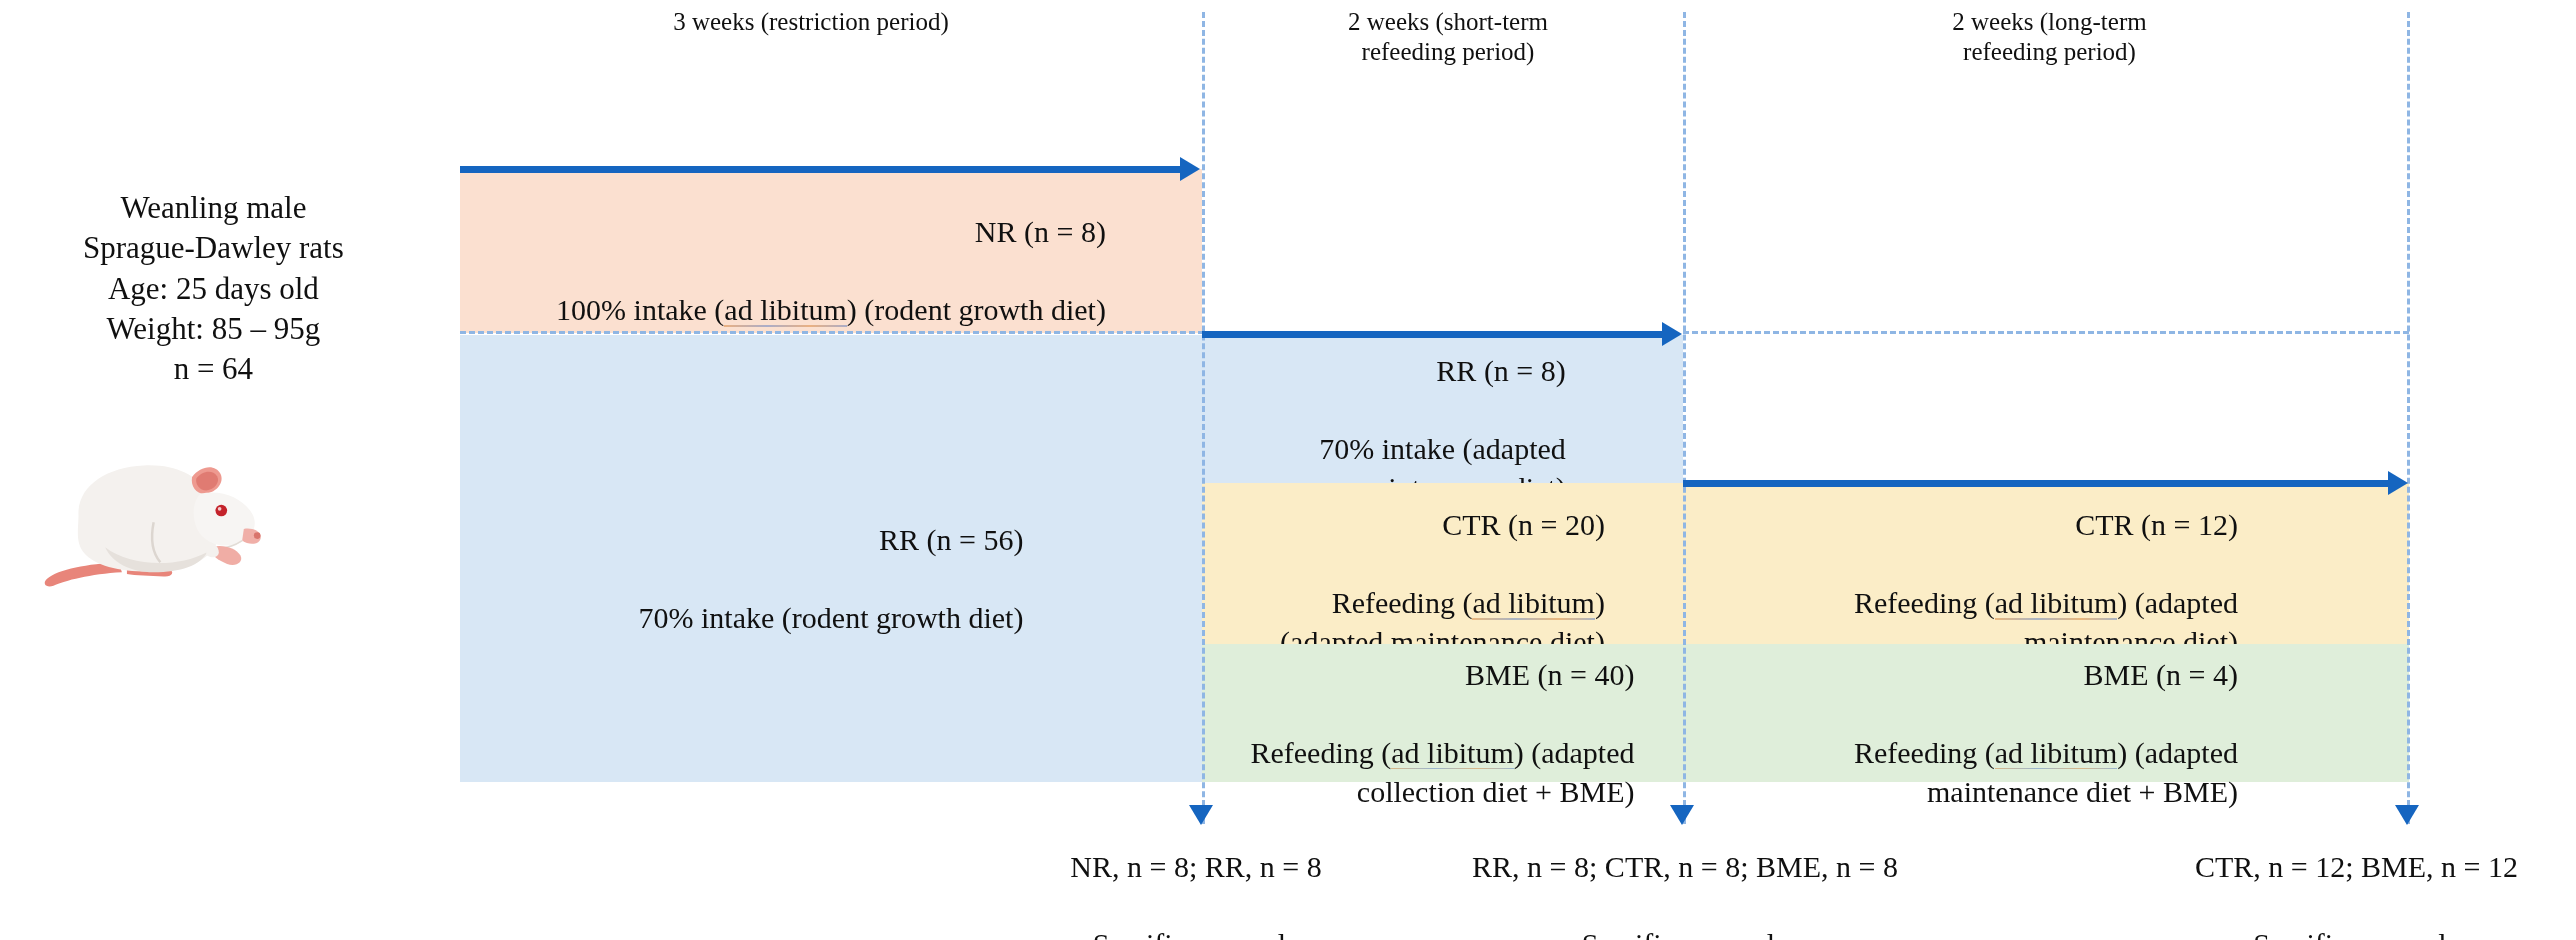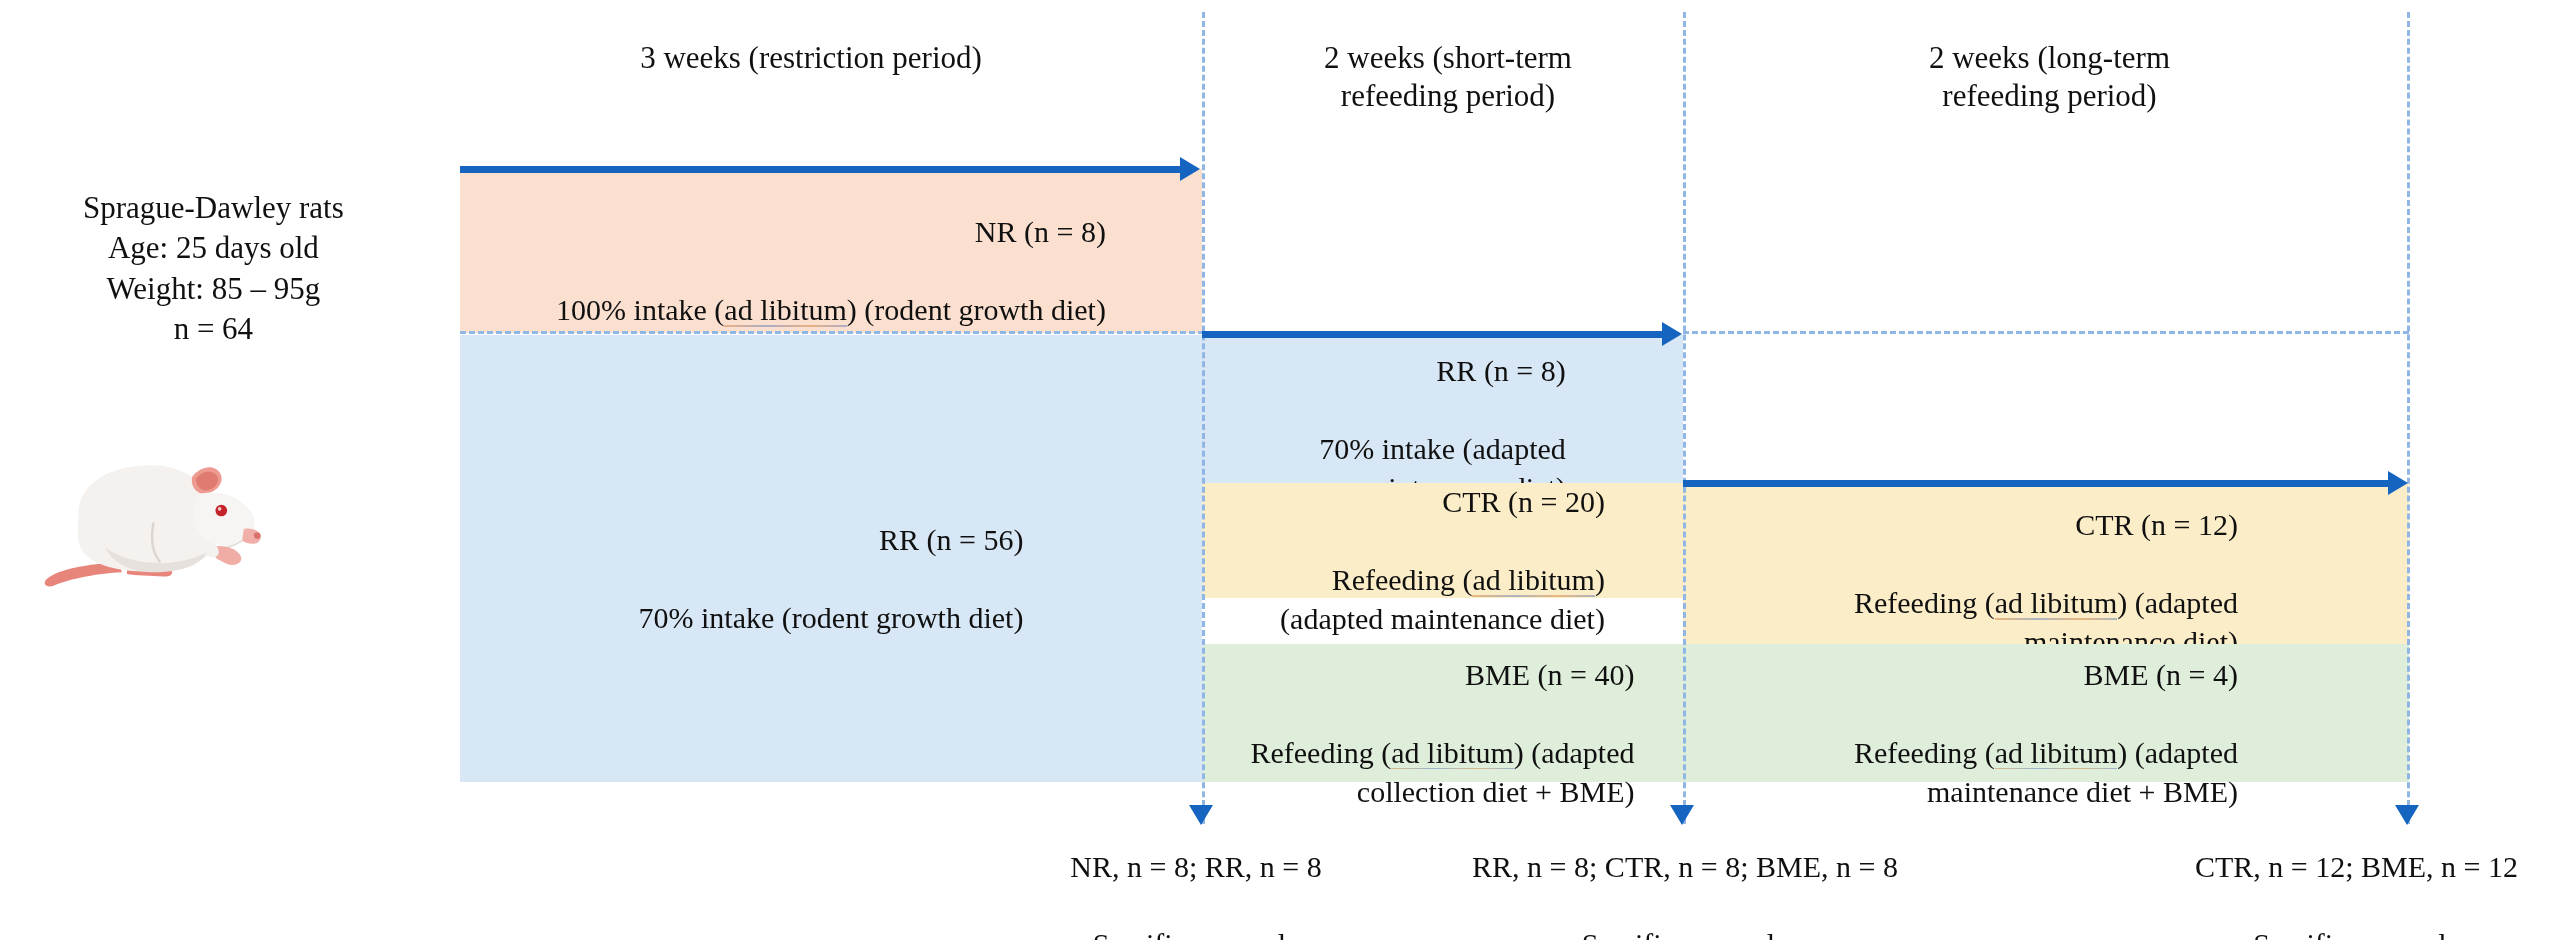--- a/index.html
+++ b/index.html
@@ -17,25 +17,24 @@
   #stage {
     position: relative;
     width: 2576px;
     height: 940px;
   }
 
   
   .period-header {
     position: absolute;
     text-align: center;
-    font-size: 31px;
+    font-size: 25px;
     line-height: 1.22;
     color: #101010;
     white-space: pre-line;
-    margin-top: 32px;
   }
 
   
   #subject-panel {
     position: absolute;
     left: 8.4px;
     top: 188px;
     width: 410px;
     text-align: center;
   }
@@ -145,20 +144,21 @@
 
   <div class="period-header" style="left:535px; top:6.7px; width:552px;">3 weeks (restriction period)</div>
 
   <div class="period-header" style="left:1214px; top:6.7px; width:468px;">2 weeks (short-term
 refeeding period)</div>
 
   <div class="period-header" style="left:1698px; top:6.7px; width:703px;">2 weeks (long-term
 refeeding period)</div>
 
   <div id="subject-panel">
+    <span class="subject-line">Weanling male</span>
     <span class="subject-line">Sprague-Dawley rats</span>
     <span class="subject-line">Age: 25 days old</span>
     <span class="subject-line">Weight: 85 – 95g</span>
     <span id="subject-n">n = 64</span>
   </div>
 
   <svg id="rat-illustration" viewBox="0 0 320 200">
 
     <path d="M108 168 C 72 170, 36 176, 22 188 C 16 194, 22 199, 30 196 C 44 190, 74 182, 112 180 Z" fill="#E8857A"></path>
 
@@ -207,21 +207,21 @@
   </div>
 
   <div class="group-box" style="left:1202px; top:335px; width:481px; height:149px; background:#D8E7F5;">
     <div class="group-text">
       <span>RR (n = 8)</span><br>
       <span>70% intake (adapted
 maintenance diet)</span>
     </div>
   </div>
 
-  <div class="group-box" style="left:1202px; top:483px; width:481px; height:115px; background:#FBEDC7;">
+  <div class="group-box" style="left:1202px; top:483px; width:481px; height:161px; background:#FBEDC7;">
     <div class="group-text">
       <span>CTR (n = 20)</span><br>
       <span>Refeeding (</span><span class="adlib">ad libitum</span><span>)
 (adapted maintenance diet)</span>
     </div>
   </div>
 
   <div class="group-box" style="left:1202px; top:644px; width:481px; height:138px; background:#DFEEDA;">
     <div class="group-text">
       <span>BME (n = 40)</span><br>

